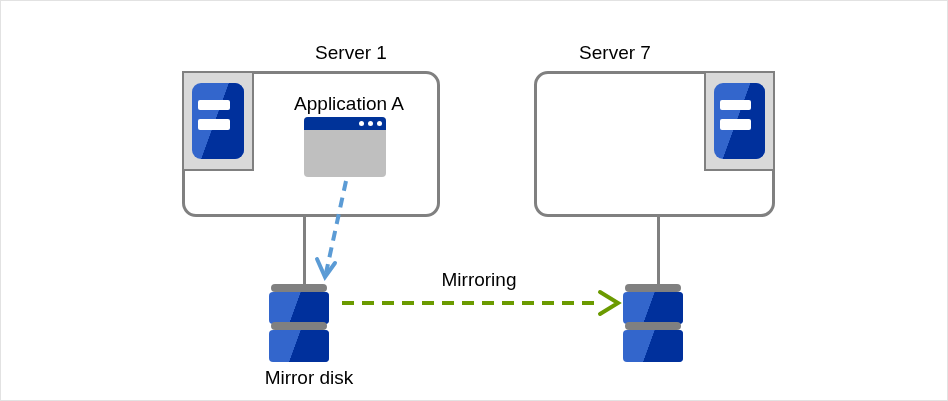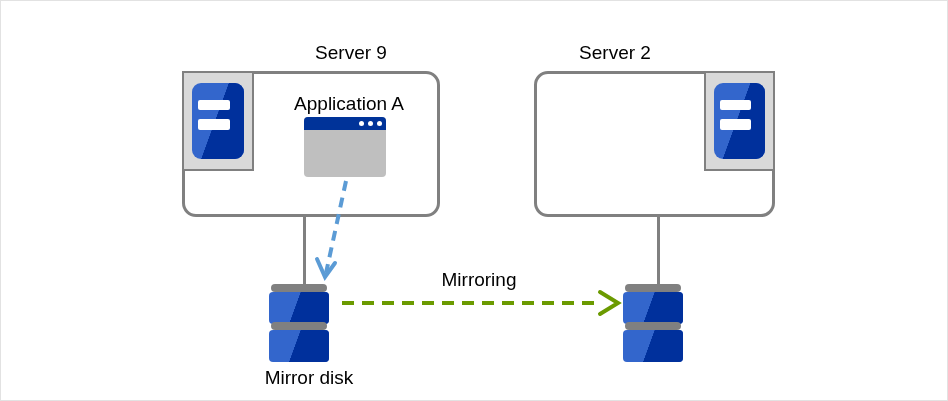--- a/index.html
+++ b/index.html
@@ -160,21 +160,21 @@
     left: 0; top: 0;
     width: 946px; height: 399px;
     pointer-events: none;
   }
 </style>
 </head>
 <body>
 
 <div id="canvas">
 
-  <div class="label center" id="server1-title">Server 9</div>
+  <div class="label center" id="server1-title">Server 1</div>
 
   <div class="server-box" id="server1-box"></div>
 
   <div class="srv-icon" id="server1-icon">
     <div class="srv-card">
       <div class="shade"></div>
       <div class="bar b1"></div>
       <div class="bar b2"></div>
     </div>
   </div>
@@ -182,21 +182,21 @@
   <div class="label center" id="app-a-title">Application  A</div>
 
   <div id="app-window">
     <div class="titlebar">
       <span class="dot d1"></span>
       <span class="dot d2"></span>
       <span class="dot d3"></span>
     </div>
   </div>
 
-  <div class="label center" id="server2-title">Server 2</div>
+  <div class="label center" id="server2-title">Server 7</div>
 
   <div class="server-box" id="server2-box"></div>
 
   <div class="srv-icon" id="server2-icon">
     <div class="srv-card">
       <div class="shade"></div>
       <div class="bar b1"></div>
       <div class="bar b2"></div>
     </div>
   </div>

